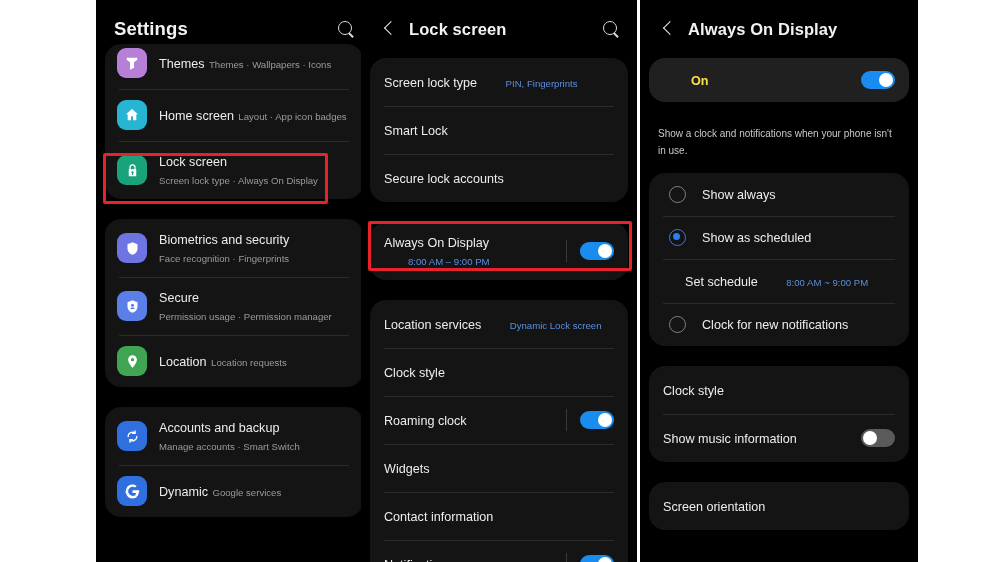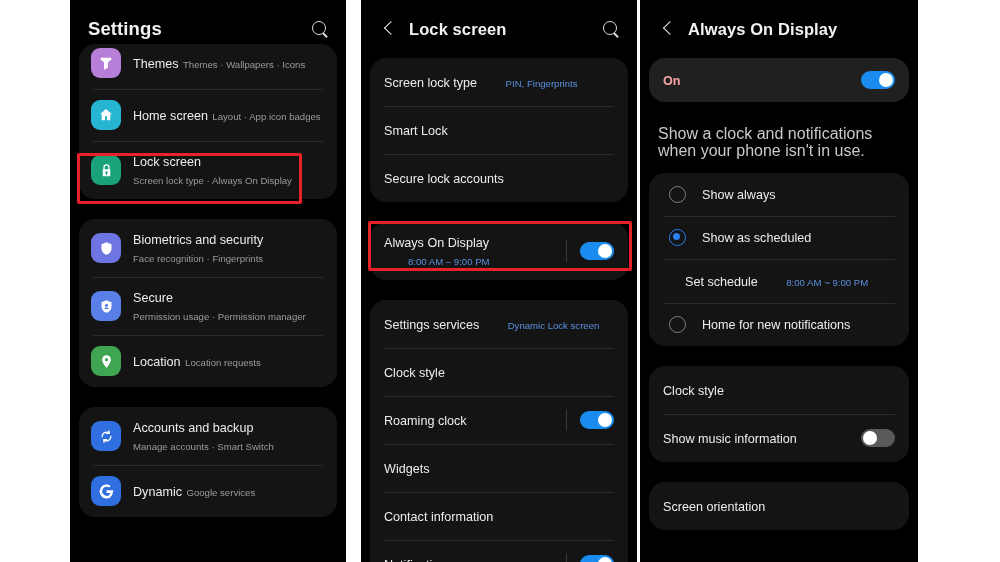--- a/index.html
+++ b/index.html
@@ -11,21 +11,21 @@
   }
   .stage { position: relative; width: 1000px; height: 562px; background: #ffffff; }
 
   
   .panel {
     position: absolute;
     top: 0; height: 562px;
     background: #000000;
     overflow: hidden;
   }
-  #panel-1 { left: 70px;  width: 276px; }
+  #panel-1 { left: 96px;  width: 276px; }
   #panel-2 { left: 361px; width: 276px; }
   #panel-3 { left: 640px; width: 278px; }
 
   .panel-inner { position: absolute; inset: 0; overflow: hidden; }
 
   
   .hdr {
     display: flex; align-items: center;
     height: 58px; padding: 0 16px 0 18px;
     background: #000;
@@ -95,21 +95,21 @@
   .txt { flex: 1 1 auto; min-width: 0; }
   .t1 {
     color: #ededed; font-size: 12.6px; line-height: 16px;
     white-space: nowrap; overflow: hidden; text-overflow: ellipsis;
   }
   .t2 {
     color: #9b9b9b; font-size: 9.6px; line-height: 14px; margin-top: 1px;
     white-space: nowrap; overflow: hidden; text-overflow: ellipsis;
   }
   .t2.blue { color: #5b8fe0; margin-left: 24px; }
-  .t1.blue { color: #fca5a5; font-weight: bold; }
+  .t1.blue { color: #fde047; font-weight: bold; margin-left: 28px; }
 
   
   .tgl-wrap { display: flex; align-items: center; flex: 0 0 auto; }
   .divider-v {
     width: 1px; height: 22px; background: #3a3a3a; margin-right: 13px;
   }
   .tgl {
     width: 34px; height: 18px; border-radius: 9px;
     background: #5a5a5a; position: relative; flex: 0 0 auto;
   }
@@ -131,21 +131,21 @@
   .radio.sel { border-color: #2b7ff0; }
   .radio.sel::after {
     content: ""; position: absolute;
     left: 3.2px; top: 3.2px; width: 7px; height: 7px;
     border-radius: 50%; background: #2b7ff0;
   }
   .row.radio-row { padding-left: 20px; min-height: 43px; }
 
   
   .desc {
-    color: #c9c9c9; font-size: 16px; line-height: 17px;
+    color: #c9c9c9; font-size: 10px; line-height: 17px;
     padding: 12px 18px 14px 18px;
   }
 
   
   .hl {
     position: absolute;
     border: 3px solid #e8222a;
     border-radius: 2px;
     pointer-events: none;
     z-index: 40;
@@ -323,21 +323,21 @@
               </span>
           </span>
         </div>
       </div>
 
       <div class="gap"></div>
 
       <div class="card">
         <div class="row">
           <span class="txt">
-            <span class="t1">Settings services</span>
+            <span class="t1">Location services</span>
             <span class="t2 blue">Dynamic Lock screen</span>
           </span>
         </div>
         <div class="row">
           <span class="txt">
             <span class="t1">Clock style</span>
           </span>
         </div>
         <div class="row">
           <span class="txt">
@@ -409,21 +409,21 @@
           <span class="t1">Show as scheduled</span>
         </div>
         <div class="row" style="padding-left:36px;min-height:44px;">
           <span class="txt">
             <span class="t1">Set schedule</span>
             <span class="t2 blue">8:00 AM ~ 9:00 PM</span>
           </span>
         </div>
         <div class="row radio-row">
           <span class="radio"></span>
-          <span class="t1">Home for new notifications</span>
+          <span class="t1">Clock for new notifications</span>
         </div>
       </div>
 
       <div class="gap"></div>
 
       <div class="card">
         <div class="row">
           <span class="txt">
             <span class="t1">Clock style</span>
           </span>

